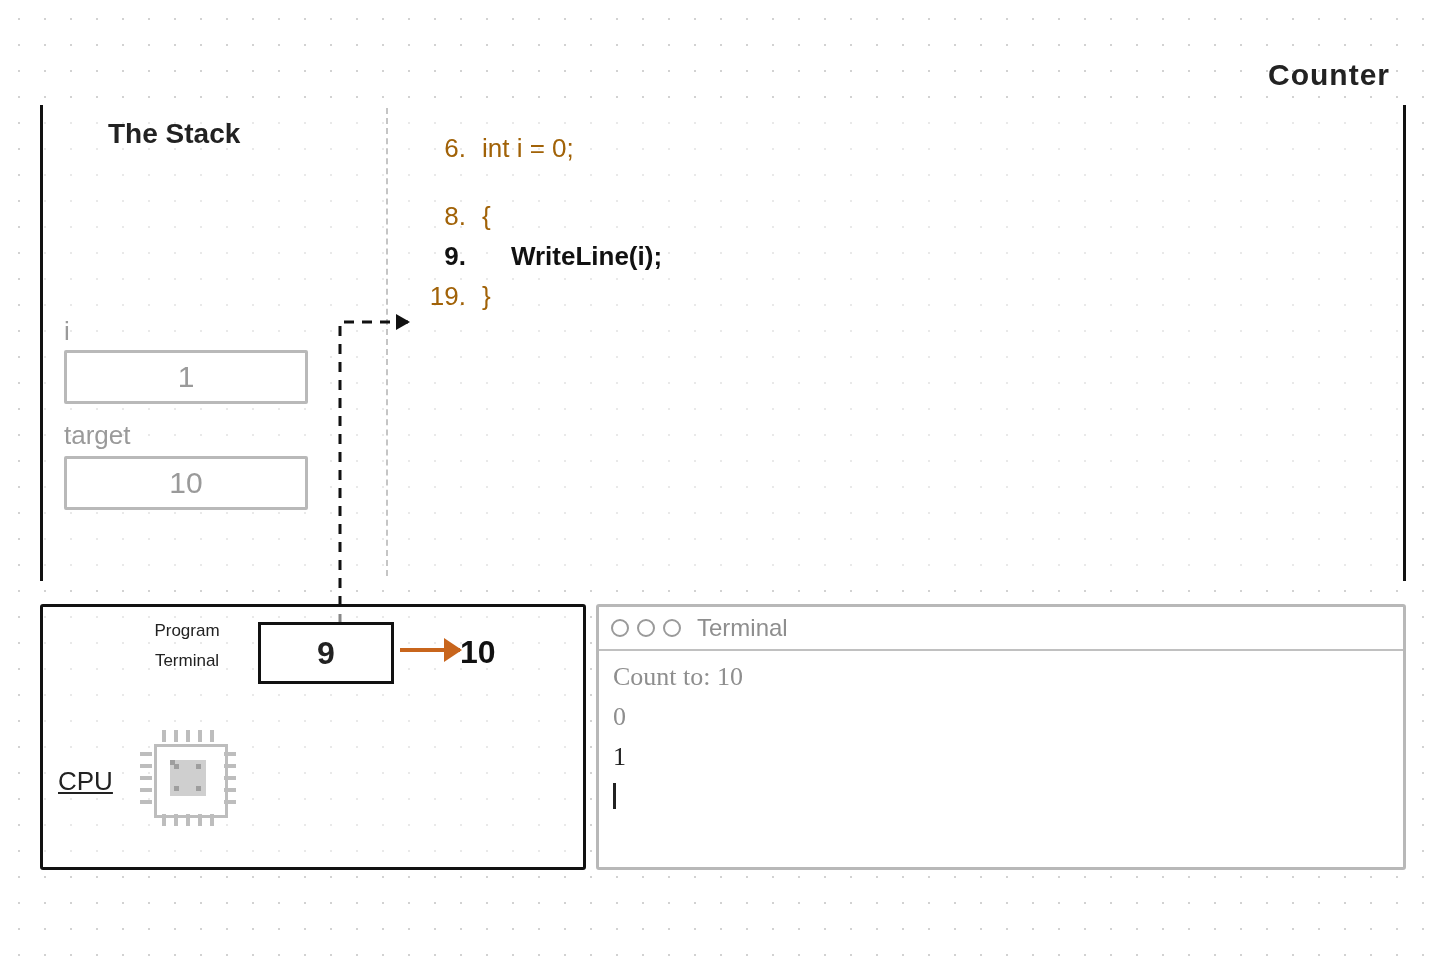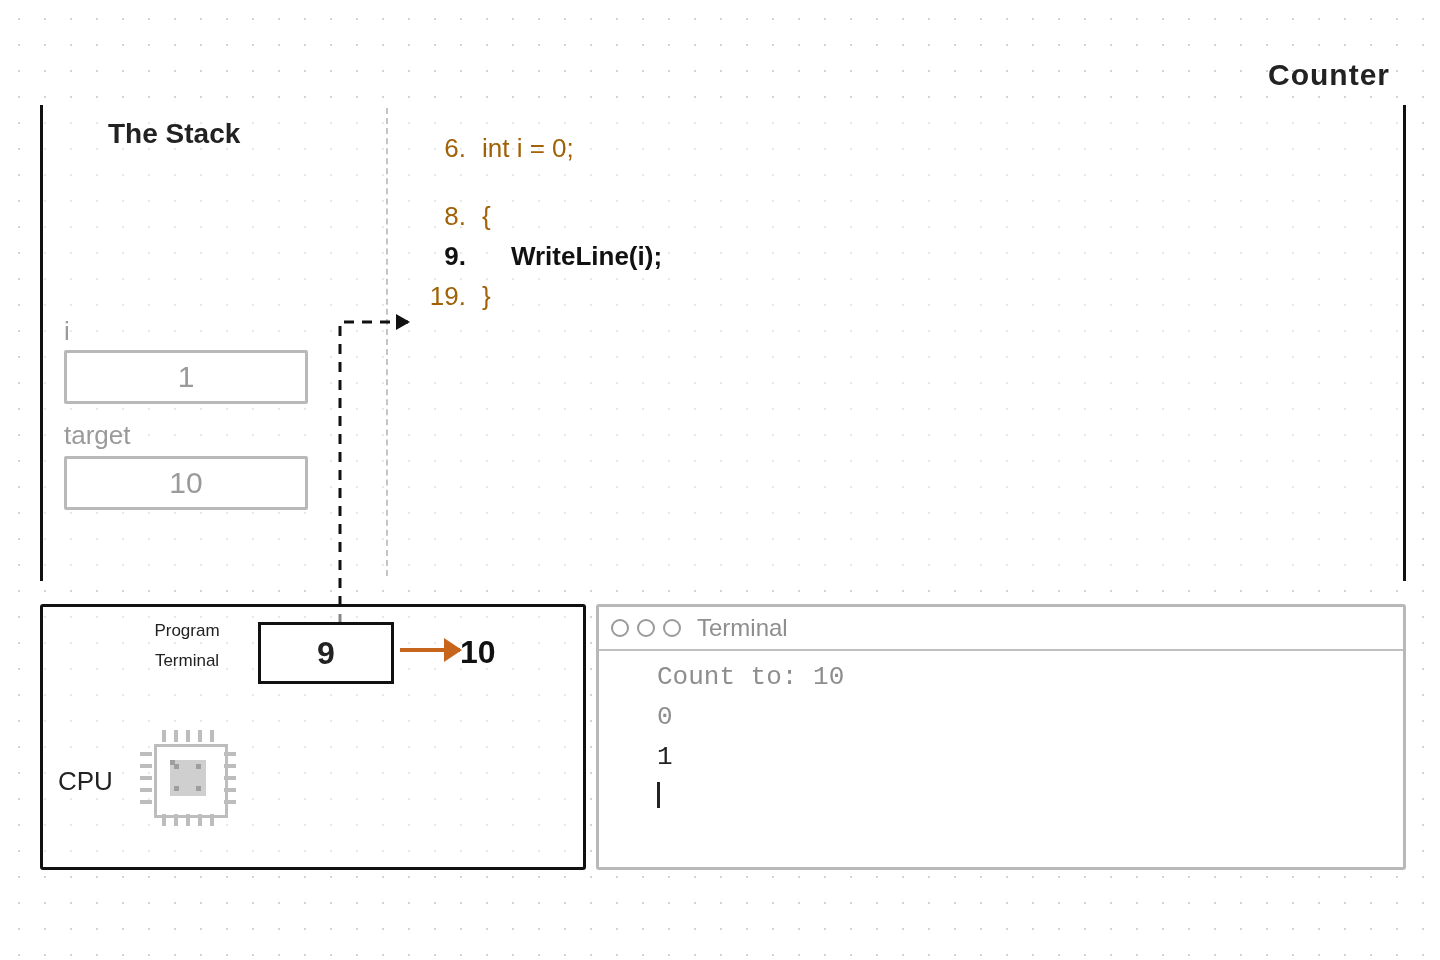--- a/index.html
+++ b/index.html
@@ -178,20 +178,21 @@
     border-left: 18px solid #c8651c;
     border-top: 12px solid transparent;
     border-bottom: 12px solid transparent;
   }
 
   .cpu-label {
     position: absolute;
     top: 766px;
     left: 58px;
     font-size: 26px;
+    text-decoration: underline;
   }
   
   .chip {
     position: absolute;
     top: 730px;
     left: 140px;
     width: 96px;
     height: 96px;
   }
   .chip-core {
@@ -248,24 +249,23 @@
     border-radius: 50%;
   }
   .term-title {
     margin-left: 8px;
     color: #8e8e8e;
     font-size: 24px;
     font-family: "Comic Sans MS", "Segoe UI", Arial, sans-serif;
   }
   .term-body {
     padding: 6px 14px;
-    font-family: Liberation Mono, monospace;
+    font-family: Liberation Serif, serif;
     font-size: 26px;
     line-height: 40px;
-    margin-left: 44px;
   }
   .term-body .dim { color: #8e8e8e; }
   .term-body .out { color: #222; }
   .cursor {
     display: inline-block;
     width: 3px;
     height: 26px;
     background: #222;
     vertical-align: -4px;
   }

